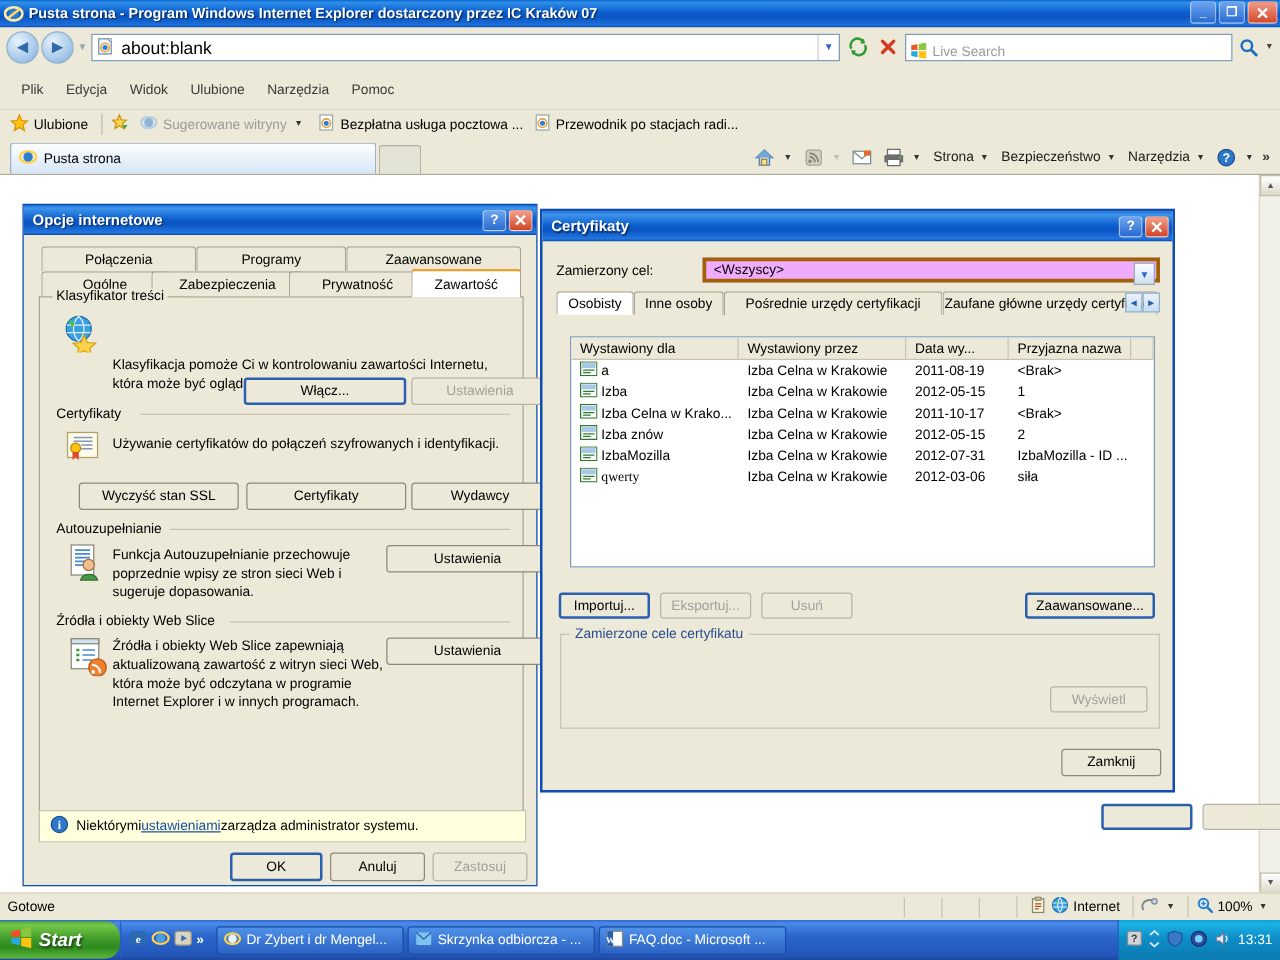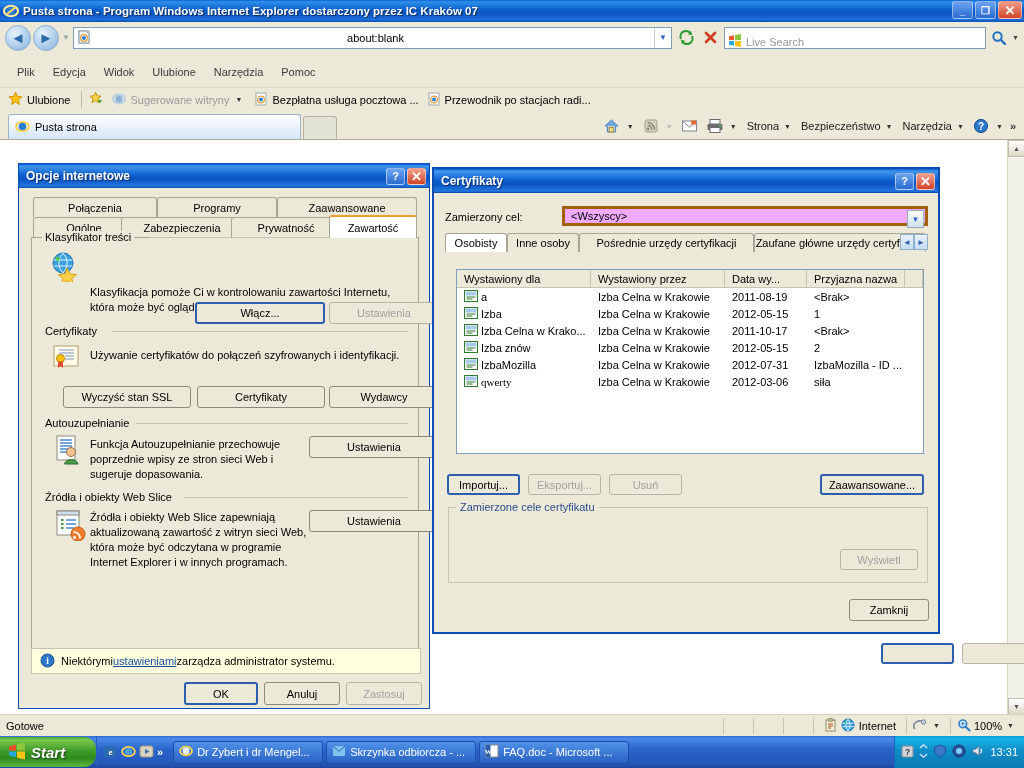--- a/index.html
+++ b/index.html
@@ -28,21 +28,21 @@
 
   .addrbar { position:absolute; left:0; top:22px; width:1024px; height:31px; background:#ece9d8; display:flex; align-items:center; }
   .navbtn { width:26px; height:26px; border-radius:50%; display:flex; align-items:center; justify-content:center;
             background:radial-gradient(circle at 35% 30%, #e8f2fb, #9fc4e8 70%, #6f9fd0);
             border:1px solid #8fb0cf; color:#2c6aa8; font-size:15px; font-weight:bold; }
   .navbtn.b1 { margin-left:5px; }
   .navbtn.b2 { margin-left:2px; }
   .nav-drop { width:14px; text-align:center; color:#9aa; font-size:8px; }
   .url-box { flex:1; height:22px; background:#fff; border:1px solid #7f9db9; display:flex; align-items:center; margin-right:2px; }
   .url-ie-icon { width:16px; height:16px; margin:0 4px 0 3px; flex:none; }
-  .url-text { flex:1; font-size:11px; color:#000;text-align:center; }
+  .url-text { flex:1; font-size:14px; color:#000; }
   .url-drop { width:17px; height:20px; border-left:1px solid #d4d0c8; display:flex; align-items:center; justify-content:center; color:#36c; font-size:8px; }
   .tbbtn { width:24px; height:24px; display:flex; align-items:center; justify-content:center; }
   .search-box { width:262px; height:22px; background:#fff; border:1px solid #7f9db9; display:flex; align-items:flex-end; margin-left:2px; }
   .search-logo { width:15px; height:14px; margin:0 3px; flex:none; }
   .search-ph { color:#9a9a9a; font-size:11px; flex:1; }
   .search-go { width:22px; height:22px; margin-left:2px; display:flex; align-items:center; justify-content:center; }
   .search-arrow { width:11px; height:22px; display:flex; align-items:center; justify-content:center; color:#444; font-size:7px; margin-right:3px; }
 
   .menubar { position:absolute; left:0; top:62px; width:1024px; height:20px; background:#ece9d8; display:flex; align-items:center; padding-left:8px; }
   .menuitem { padding:2px 9px; font-size:11px; color:#3a3a3a; }

